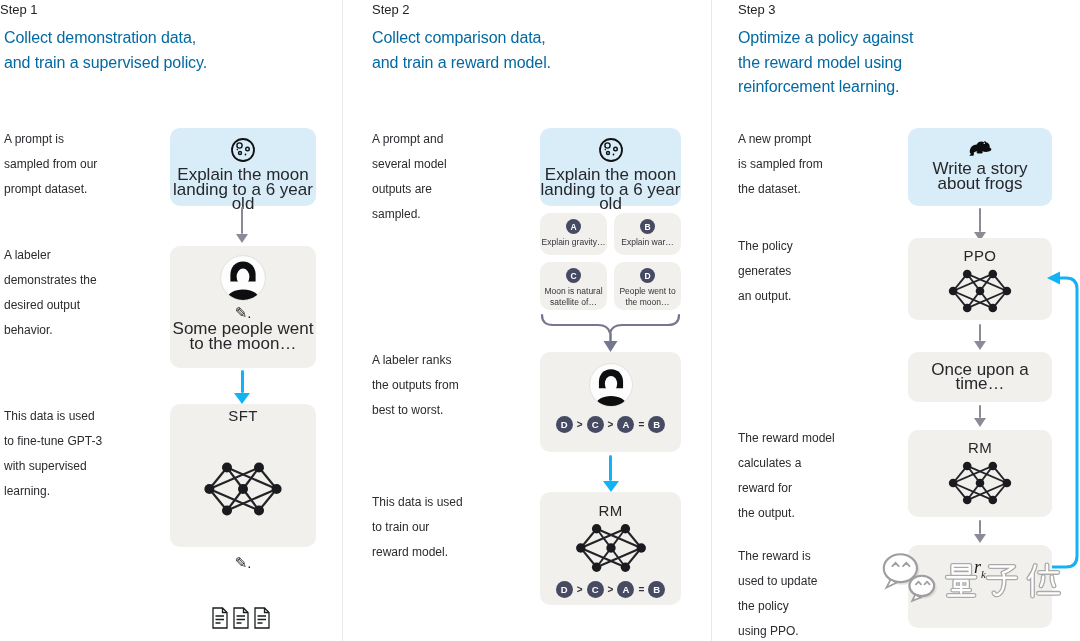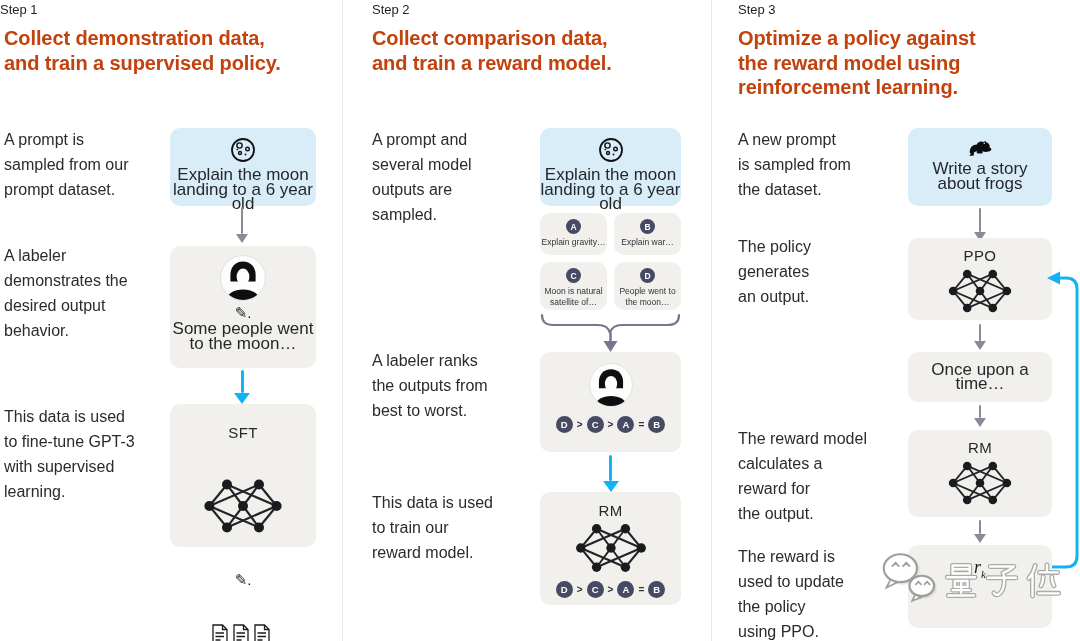--- a/index.html
+++ b/index.html
@@ -1,22 +1,22 @@
 <!DOCTYPE html>
 <html><head>
 <meta charset="utf-8">
 <style>
   html,body{margin:0;padding:0;background:#fff;}
   .canvas{position:relative;width:1080px;height:641px;background:#ffffff;
           font-family:"Liberation Sans",sans-serif;overflow:hidden;color:#222326;}
   .col-divider{position:absolute;top:0;bottom:0;width:1px;background:#e8e8e6;}
   .step-label{position:absolute;font-size:13px;color:#222326;}
-  .heading{position:absolute;font-size:20px;font-weight:bold;color:#c2410c;
+  .heading{position:absolute;font-size:16px;font-weight:normal;color:#0369a1;
            line-height:24.5px;white-space:pre-line;letter-spacing:-.1px;}
-  .body-text{position:absolute;font-size:16px;color:#2a2b2f;line-height:25px;white-space:pre-line;}
+  .body-text{position:absolute;font-size:12px;color:#2a2b2f;line-height:25px;white-space:pre-line;}
   .box{position:absolute;border-radius:10px;display:flex;flex-direction:column;align-items:center;box-sizing:border-box;}
   .blue{background:#d9edf8;}
   .gray{background:#f1f0ec;}
   .box-caption{font-size:17px;line-height:14.5px;color:#26272b;text-align:center;white-space:pre-line;}
   .model-label{font-size:15px;letter-spacing:.4px;color:#26272b;}
   .pencil{font-size:15px;line-height:15px;color:#1b1c1f;}
   
   .varrow{position:absolute;width:2.5px;border-radius:2px;background:currentColor;color:#8b8a97;}
   .varrow::after{content:"";position:absolute;left:50%;transform:translateX(-50%);bottom:-9px;
                  border:6.5px solid transparent;border-top:9px solid currentColor;border-bottom:0;}
@@ -96,21 +96,21 @@
         </g>
       </svg>
     </span>
     <div class="pencil" style="margin-top:3px;">✎.</div>
     <div class="box-caption" style="margin-top:2px;">Some people went
 to the moon…</div>
   </div>
 
   <div class="varrow blue" style="left:240.5px;top:370px;height:23px;"></div>
 
-  <div class="box gray" style="left:170px;top:404px;width:146px;height:143px;padding-top:20px;gap:34px;">
+  <div class="box gray" style="left:170px;top:404px;width:146px;height:143px;padding-top:3px;gap:34px;">
     <div class="model-label">SFT</div>
     <span style="margin-top:2px;">
         <svg width="80" height="58" viewBox="0 0 80 58">
           <g stroke="#232327" stroke-width="2.2">
             <line x1="24" y1="7.54" x2="6.4" y2="29"></line>
             <line x1="24" y1="7.54" x2="40" y2="29"></line>
             <line x1="24" y1="7.54" x2="73.60000000000001" y2="29"></line>
             <line x1="56" y1="7.54" x2="6.4" y2="29"></line>
             <line x1="56" y1="7.54" x2="40" y2="29"></line>
             <line x1="56" y1="7.54" x2="73.60000000000001" y2="29"></line>

